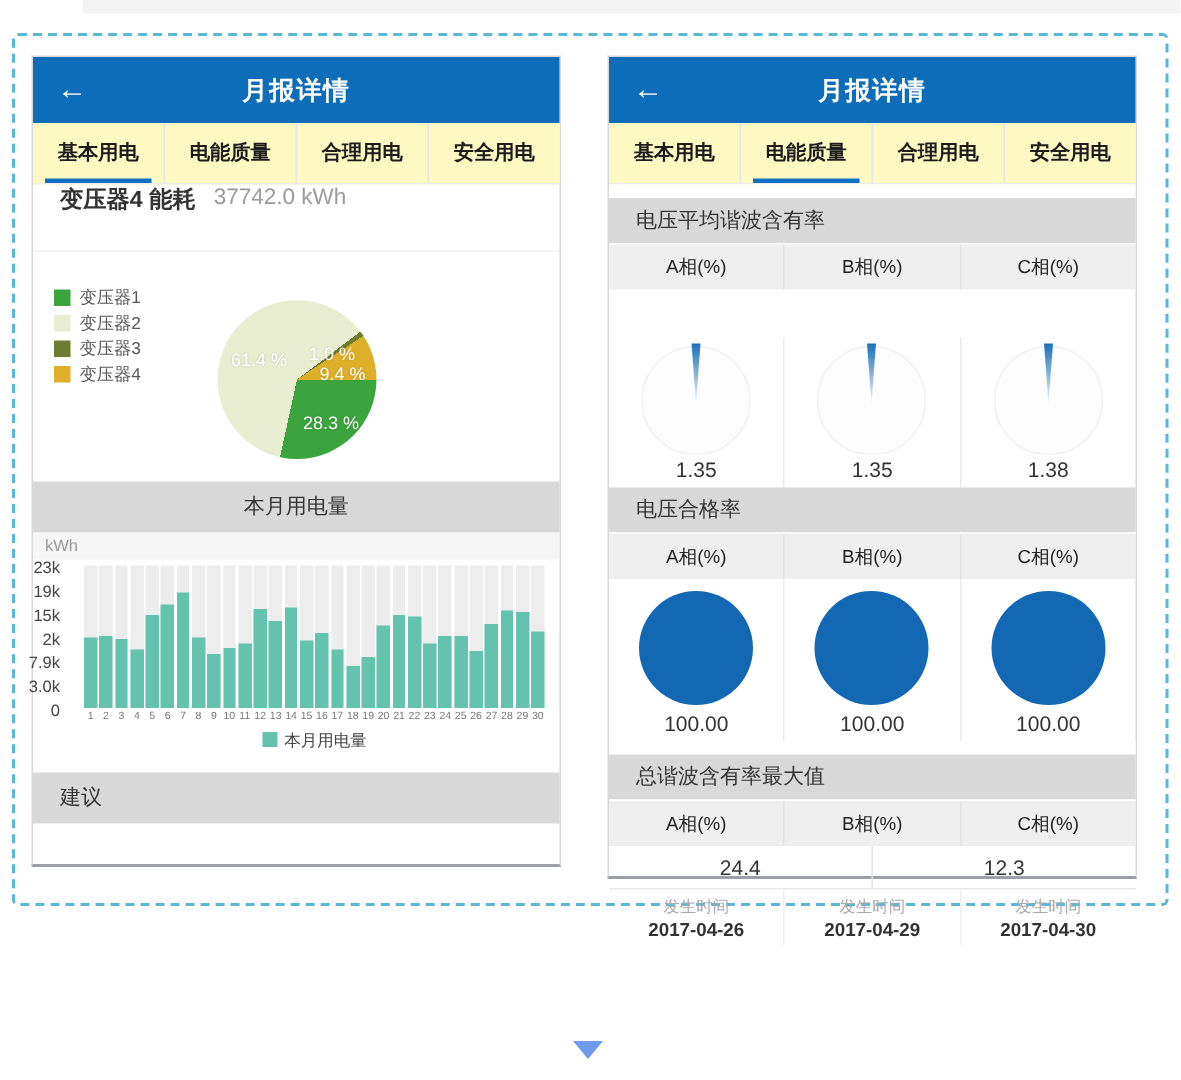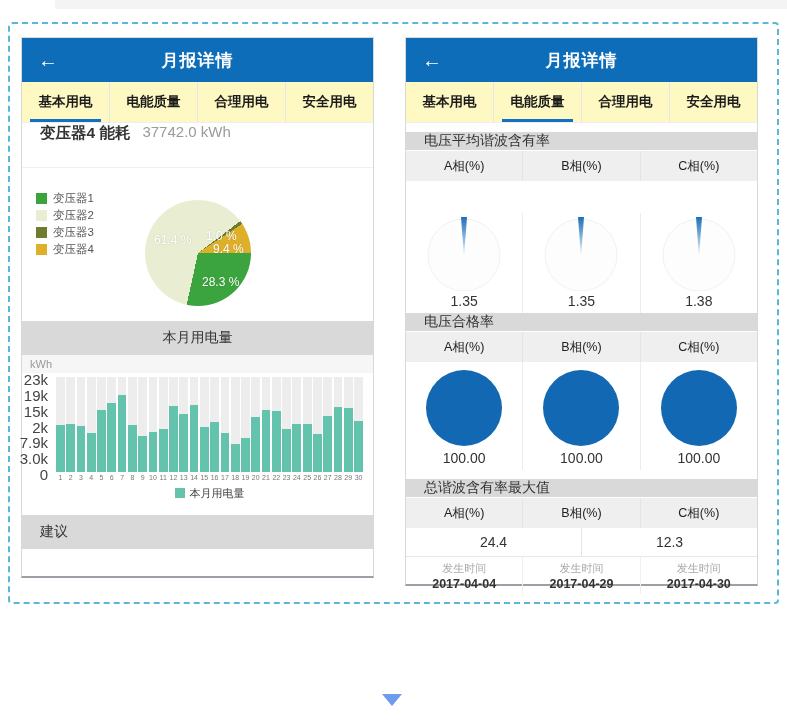--- a/index.html
+++ b/index.html
@@ -42,21 +42,21 @@
   .pl-cream{left:9px;top:33px;}
   .pl-olive{left:61px;top:29px;}
   .pl-gold{left:68px;top:42px;}
   .pl-green{left:57px;top:75px;}
   .section-bar{height:34px;flex:none;background:var(--section-bar-bg,#d9d9d9);display:flex;align-items:center;font-size:14px;color:#333;}
   .section-bar.center{justify-content:center;}
   .section-bar.left-align{padding-left:18px;}
   .kwh-row{height:18px;flex:none;background:#f6f6f6;font-size:11px;color:#9a9a9a;display:flex;align-items:center;padding-left:8px;}
   .barchart{height:133px;flex:none;position:relative;padding:4px 10px 0 34px;box-sizing:border-box;}
   .bar-y-axis{position:absolute;left:0;top:6px;width:30px;height:95px;}
-  .ytick{position:absolute;right:4px;transform:translateY(50%);font-size:15px;color:#444;}
+  .ytick{position:absolute;right:12px;transform:translateY(50%);font-size:11px;color:#444;}
   .bar-plot{height:95px;display:flex;align-items:flex-end;gap:1.5px;}
   .bcol{flex:1;height:100%;background:var(--bar-bg,#ededed);position:relative;}
   .bfill{position:absolute;bottom:0;left:0;right:0;background:var(--bar-teal,#63c3ad);}
   .bar-x-labels{display:flex;gap:1.5px;height:12px;}
   .bar-x-labels span{flex:1;text-align:center;font-size:7px;color:#777;line-height:12px;overflow:visible;}
   .bar-legend{height:18px;display:flex;align-items:center;justify-content:center;font-size:11px;color:#444;}
   .bar-legend .swatch{width:10px;height:10px;background:var(--bar-teal,#63c3ad);margin-right:5px;}
   .gap8{height:9px;flex:none;}
   .filler{flex:1;}
   
@@ -73,21 +73,21 @@
   .ccell + .ccell{border-left:1px solid #ececec;}
   .bigcircle{width:76px;height:76px;border-radius:50%;background:var(--circle-blue,#1268b2);}
   .cval{font-size:14px;color:#333;margin-top:4px;}
   .val-row{height:28px;flex:none;display:flex;border-bottom:1px solid #e8e8e8;}
   .vval{font-size:14px;color:#333;}
   .time-row{height:37px;flex:none;display:flex;}
   .tcell{flex:1;display:flex;flex-direction:column;align-items:center;justify-content:center;}
   .tcell + .tcell{border-left:1px solid #f0f0f0;}
   .tlabel{font-size:11px;color:#aaa;}
   .tdate{font-size:12.5px;color:#333;font-weight:bold;margin-top:1px;}
-  .sb30{height:18px;}
+  .sb30{height:30px;}
   
   .next-arrow{
     position:absolute;left:382px;top:694px;width:0;height:0;
     border-left:10px solid transparent;border-right:10px solid transparent;
     border-top:12px solid var(--triangle-blue,#6f9bef);
   }
 </style>
 </head>
 <body>
 
@@ -358,21 +358,21 @@
     <div class="pcell">B相(%)</div>
     <div class="pcell">C相(%)</div>
   </div>
   <div class="val-row">
     <div class="pcell vval">24.4</div>
     <div class="pcell vval">12.3</div>
   </div>
   <div class="time-row">
     <div class="tcell">
       <div class="tlabel">发生时间</div>
-      <div class="tdate">2017-04-04</div>
+      <div class="tdate">2017-04-26</div>
     </div>
     <div class="tcell">
       <div class="tlabel">发生时间</div>
       <div class="tdate">2017-04-29</div>
     </div>
     <div class="tcell">
       <div class="tlabel">发生时间</div>
       <div class="tdate">2017-04-30</div>
     </div>
   </div>

